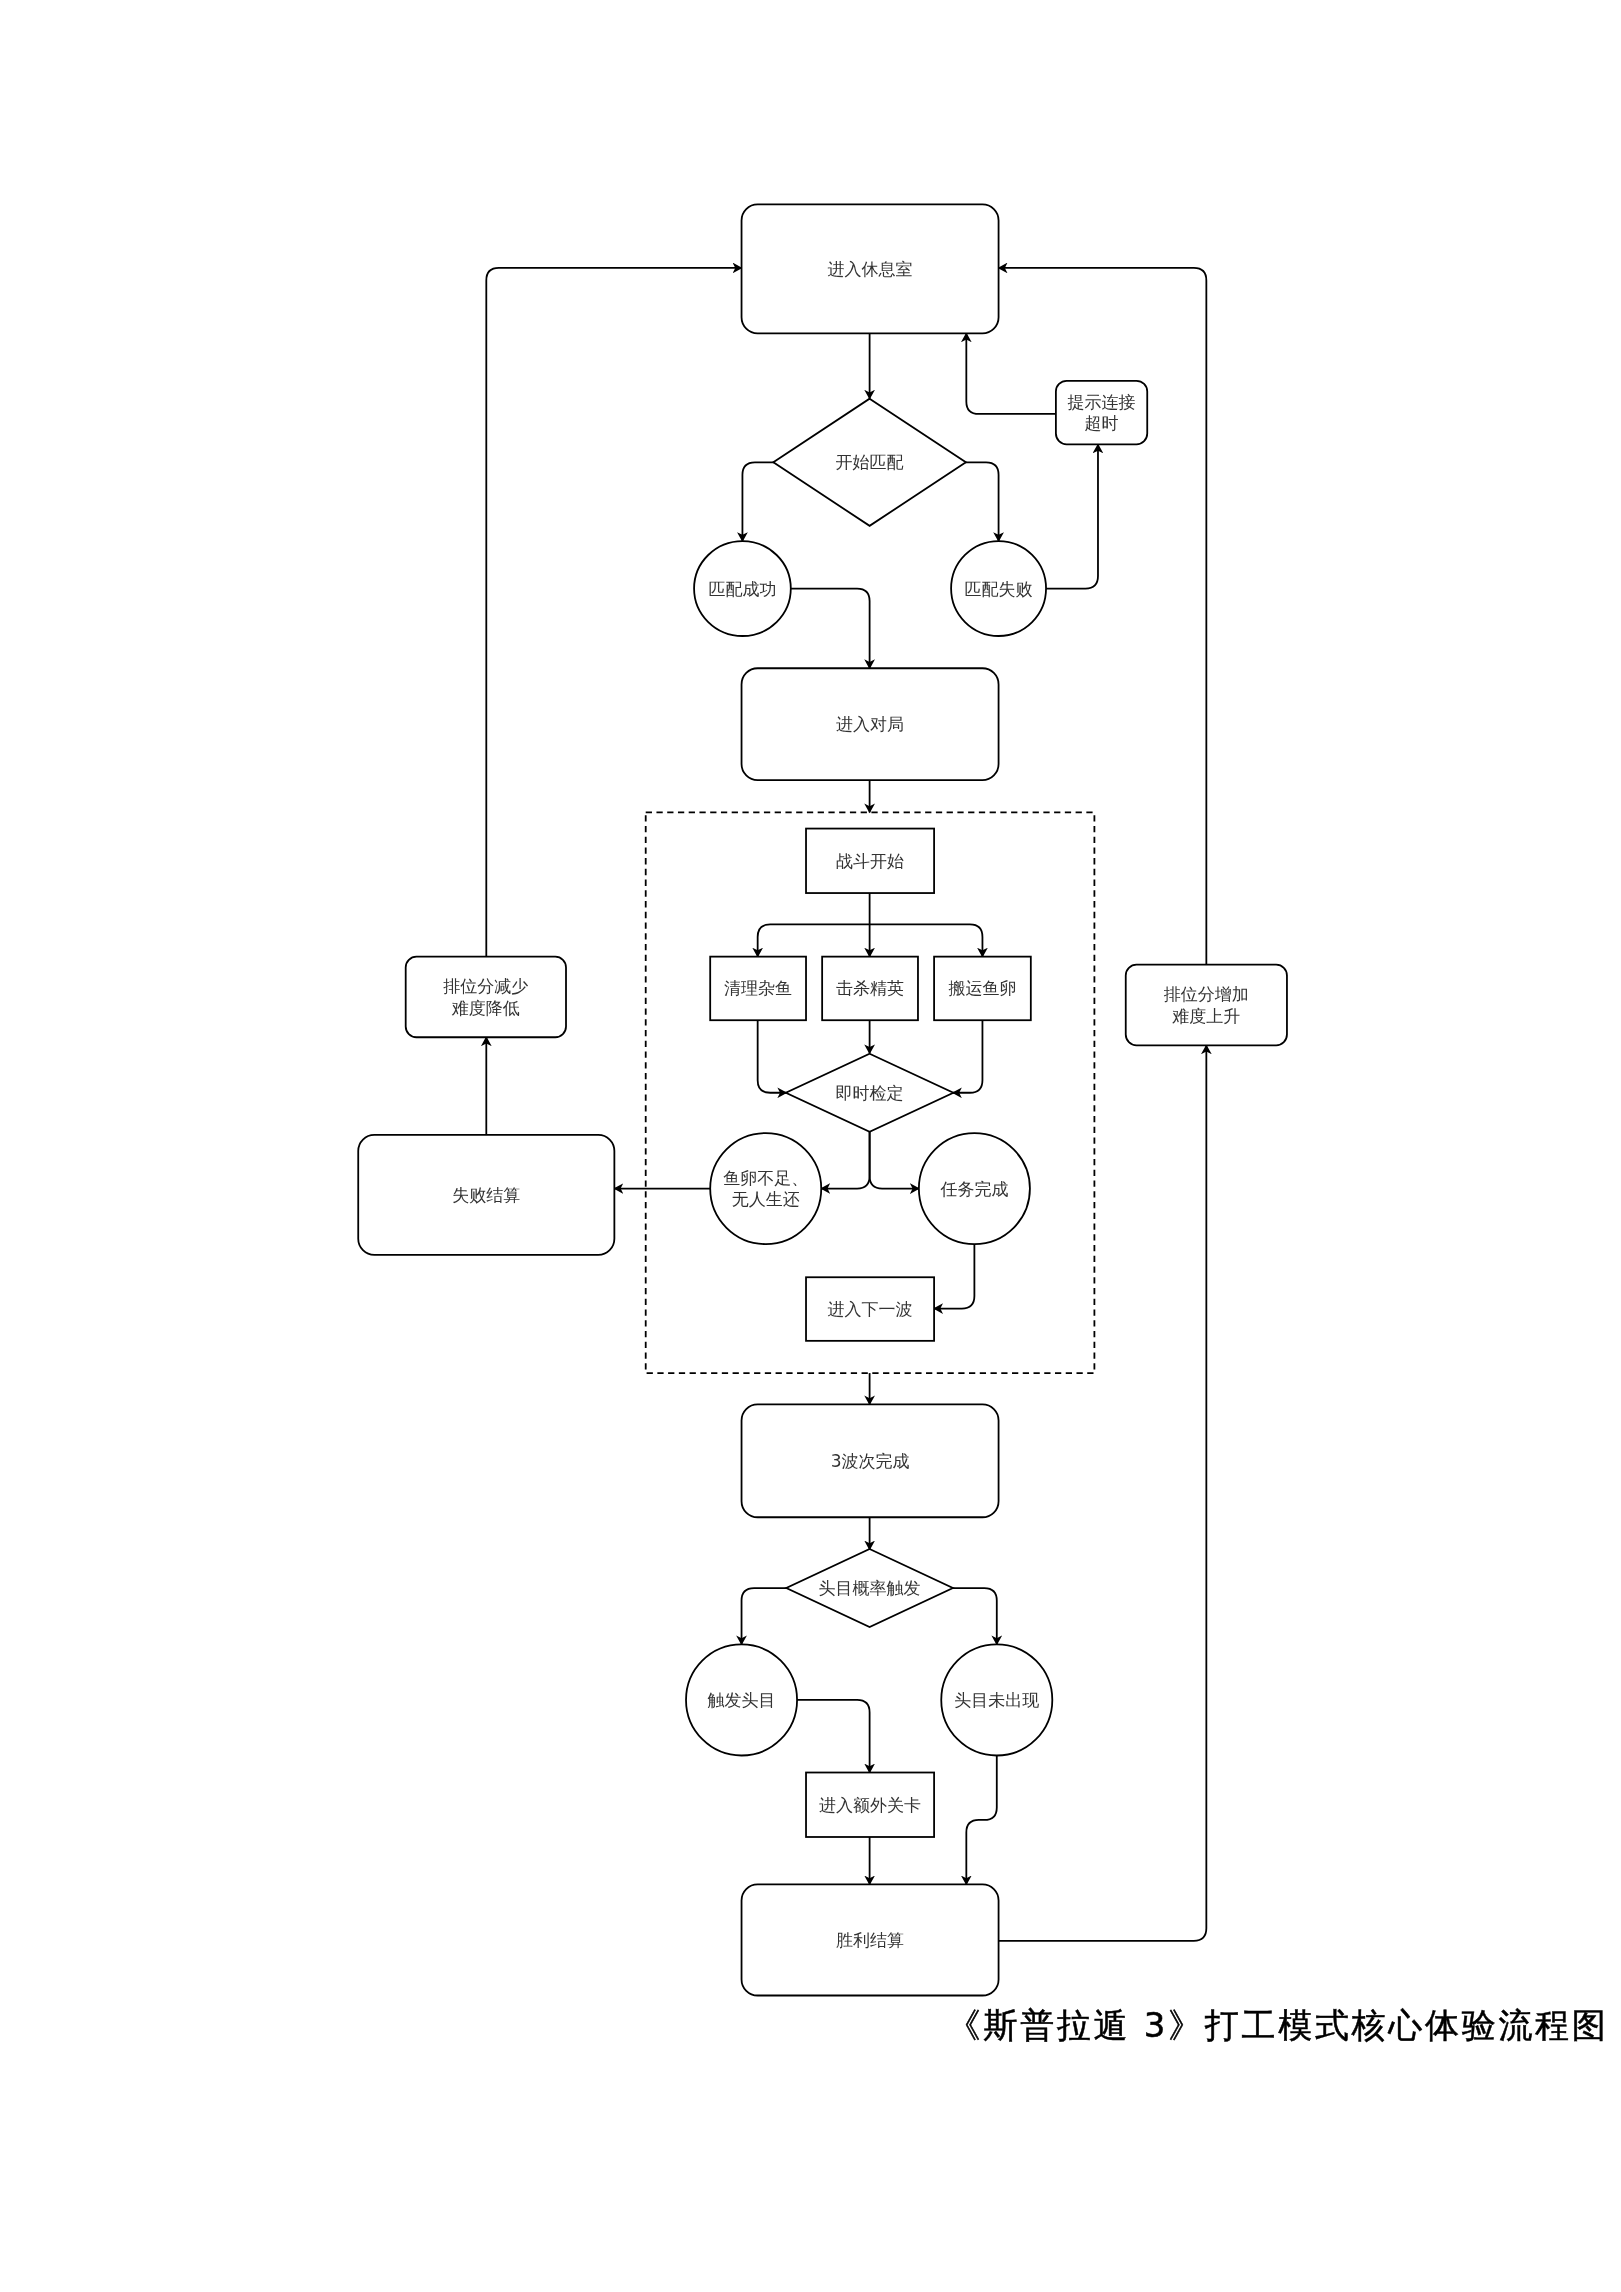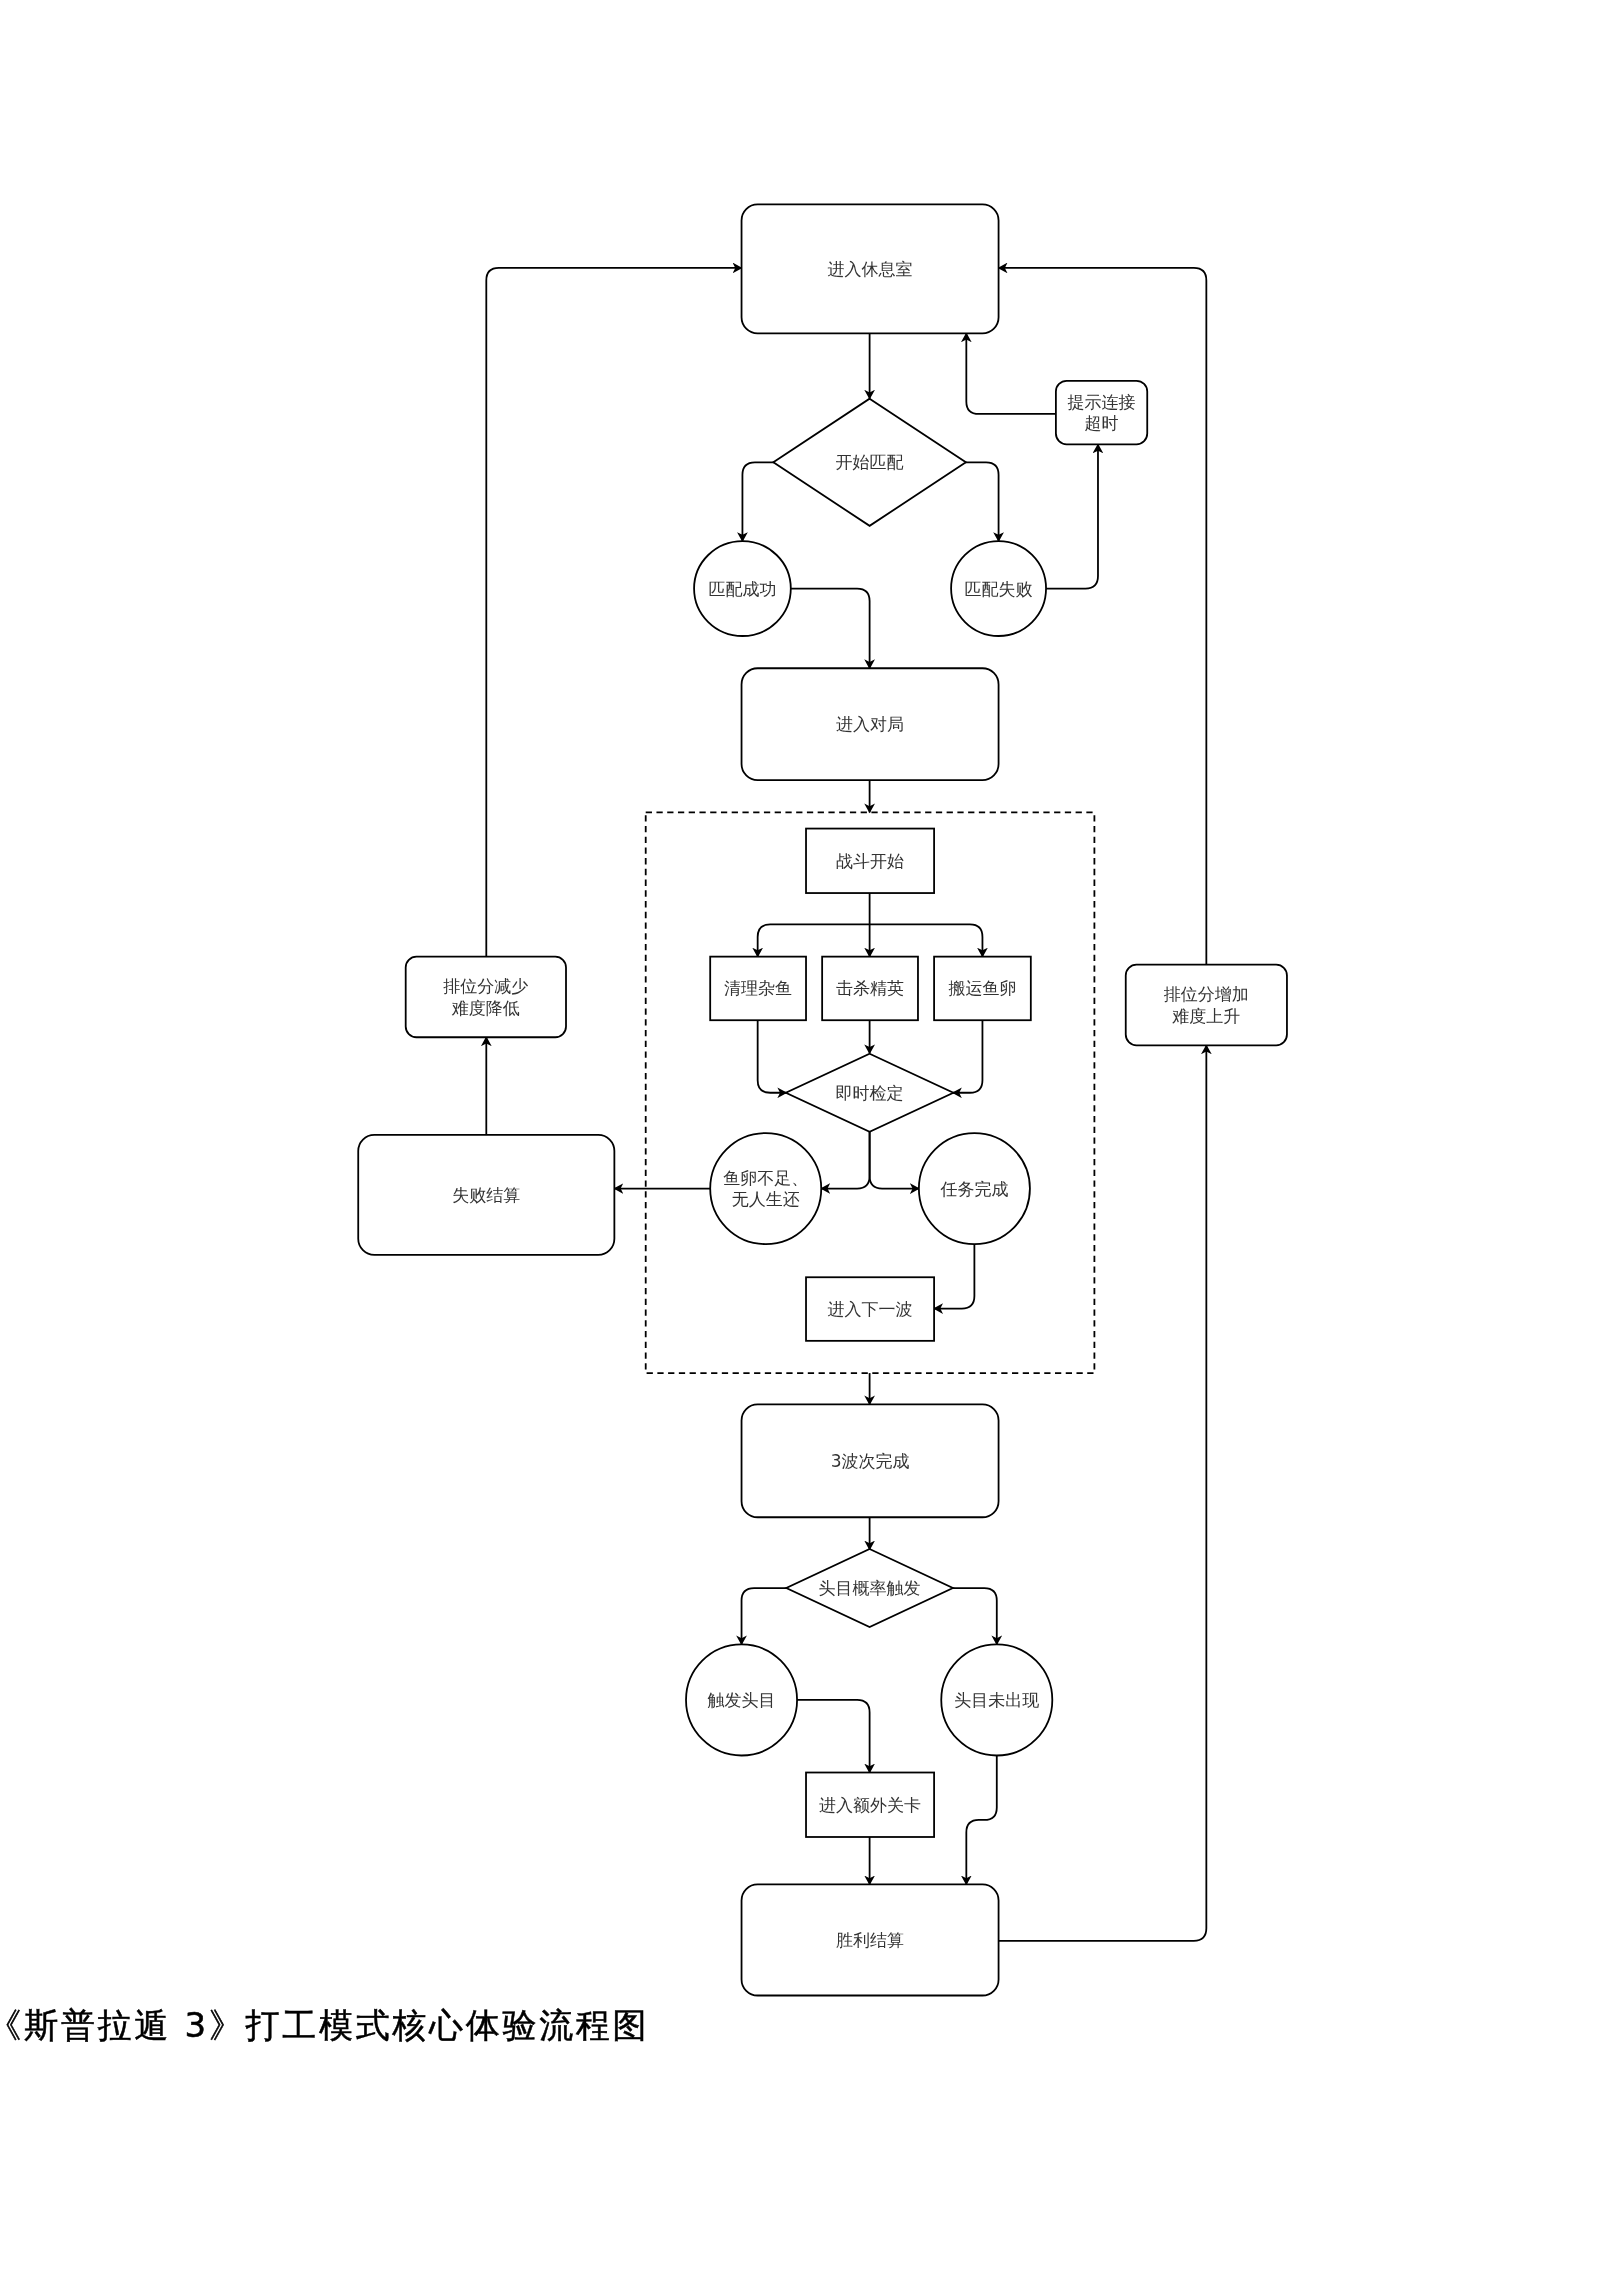--- a/index.html
+++ b/index.html
@@ -3,21 +3,21 @@
 <meta charset="utf-8">
 <style>
   html, body { margin: 0; padding: 0; background: #ffffff; }
   body { width: 1621px; height: 2293px; position: relative; overflow: hidden; }
   #diagram { position: absolute; left: 0; top: 0; width: 1621px; height: 2293px; }
   .shape { fill: #ffffff; stroke: #000000; stroke-width: 2; }
   .dashed { fill: none; stroke: #000000; stroke-width: 2; stroke-dasharray: 7 5; }
   .edge { fill: none; stroke: #000000; stroke-width: 2; }
   .label { font-family: "DejaVu Sans", sans-serif; font-size: 19px; fill: #333333; text-anchor: middle; dominant-baseline: central; }
   .caption {
-    position: absolute; left: 0; width: 1621px; top: 2003px; text-align: left;
+    position: absolute; left: 0; width: 1621px; top: 2003px; text-align: right;
     font-family: "DejaVu Sans", sans-serif; font-size: 34px; color: #000000; letter-spacing: 2.7px;
     -webkit-text-stroke: 0.5px #000;
   }
   .caption span { display: inline-block; transform: translateX(-12.5px); }
 </style>
 </head>
 <body>
 
 <svg id="diagram" xmlns="http://www.w3.org/2000/svg" width="1621" height="2293" viewBox="0 0 1810 2560">
   <defs>

